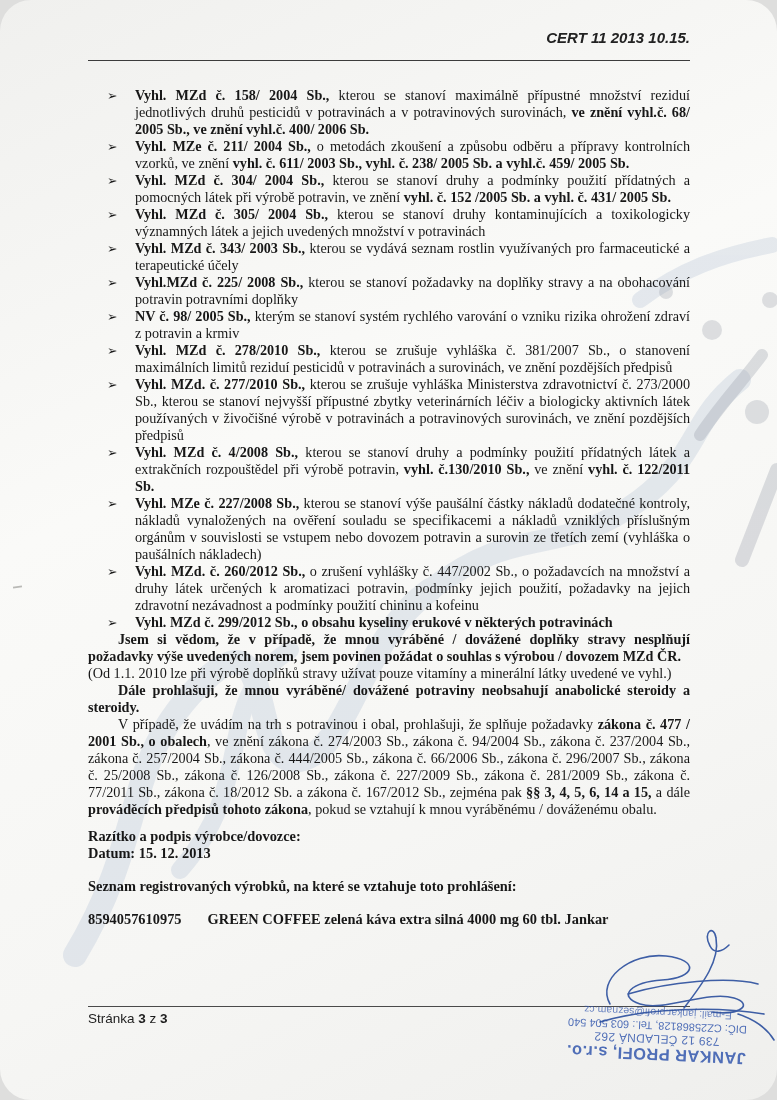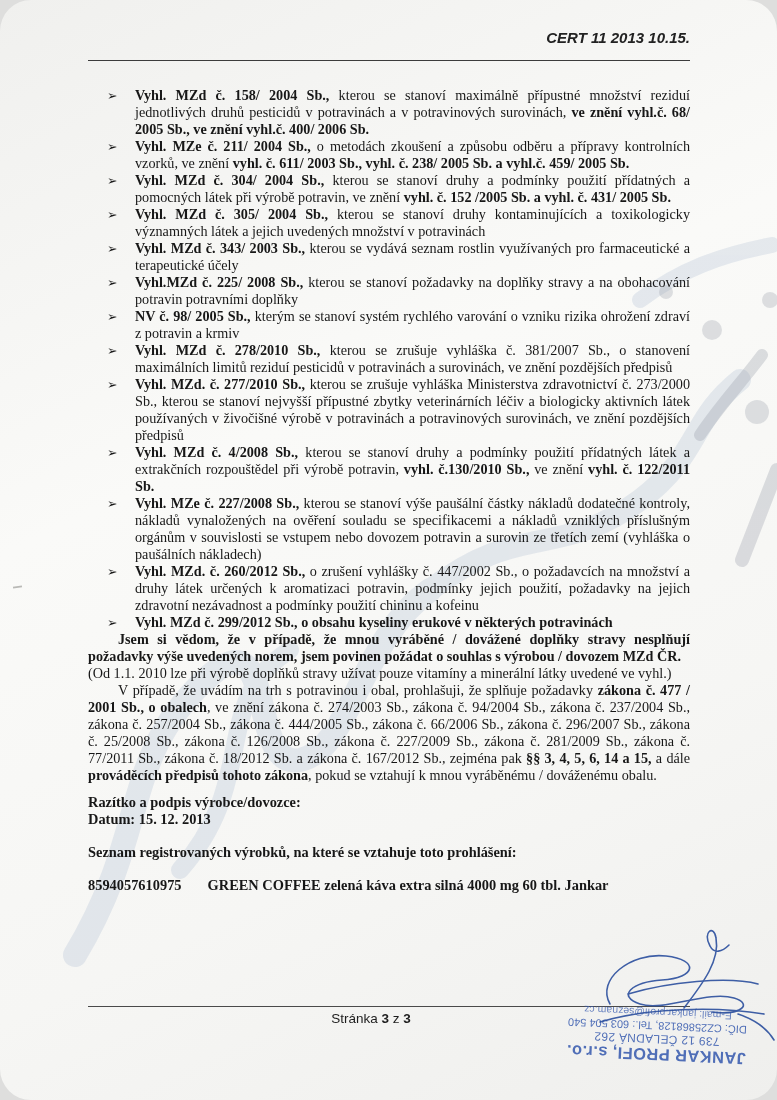--- a/index.html
+++ b/index.html
@@ -25,21 +25,21 @@
   .para{margin:0;}
   .gap{}
   .indent{text-indent:30px;}
   .closing{margin:0;font-weight:bold;font-size:14.4px;}
   .cgap{margin-top:10px;}
   .cgap2{margin-top:16px;}
   .pname{margin-left:26px;}
   .speck{position:absolute;left:13px;top:586px;width:9px;height:2px;background:#b9b9b6;transform:rotate(-8deg);z-index:1;}
   .footer-line{position:absolute;top:1006px;left:88px;width:602px;border-top:1.5px solid #4a4a4a;z-index:1;}
   .footer{
-    position:absolute;top:1011px;left:70px;width:602px;text-align:center;z-index:1;
+    position:absolute;top:1011px;left:88px;width:602px;z-index:1;
     font-family:"Liberation Sans",sans-serif;font-size:13.5px;color:#1d1d1d;
   }
   .signature{position:absolute;left:588px;top:916px;z-index:3;}
   .stamp{
     position:absolute;left:537px;top:1006px;width:240px;z-index:2;
     transform:rotate(182.5deg);text-align:center;color:var(--stamp-ink,#3a5db0);
     font-family:"Liberation Sans",sans-serif;opacity:.88;
   }
   .s-company{font-size:16.5px;font-weight:bold;letter-spacing:.4px;line-height:18px;}
   .s-line1{font-size:12px;line-height:14px;letter-spacing:.3px;}
@@ -86,20 +86,21 @@
         <li><span class="bullet">➢</span><span><span class="b">Vyhl. MZd č. 278/2010 Sb.,</span><span> kterou se zrušuje vyhláška č. 381/2007 Sb., o stanovení maximálních limitů reziduí pesticidů v potravinách a surovinách, ve znění pozdějších předpisů</span></span></li>
         <li><span class="bullet">➢</span><span><span class="b">Vyhl. MZd. č. 277/2010 Sb.,</span><span> kterou se zrušuje vyhláška Ministerstva zdravotnictví č. 273/2000 Sb., kterou se stanoví nejvyšší přípustné zbytky veterinárních léčiv a biologicky aktivních látek používaných v živočišné výrobě v potravinách a potravinových surovinách, ve znění pozdějších předpisů</span></span></li>
         <li><span class="bullet">➢</span><span><span class="b">Vyhl. MZd č. 4/2008 Sb.,</span><span> kterou se stanoví druhy a podmínky použití přídatných látek a extrakčních rozpouštědel při výrobě potravin, </span><span class="b">vyhl. č.130/2010 Sb.,</span><span> ve znění </span><span class="b">vyhl. č. 122/2011 Sb.</span></span></li>
         <li><span class="bullet">➢</span><span><span class="b">Vyhl. MZe č. 227/2008 Sb.,</span><span> kterou se stanoví výše paušální částky nákladů dodatečné kontroly, nákladů vynaložených na ověření souladu se specifikacemi a nákladů vzniklých příslušným orgánům v souvislosti se vstupem nebo dovozem potravin a surovin ze třetích zemí (vyhláška o paušálních nákladech)</span></span></li>
         <li><span class="bullet">➢</span><span><span class="b">Vyhl. MZd. č. 260/2012 Sb.,</span><span> o zrušení vyhlášky č. 447/2002 Sb., o požadavcích na množství a druhy látek určených k aromatizaci potravin, podmínky jejich použití, požadavky na jejich zdravotní nezávadnost a podmínky použití chininu a kofeinu</span></span></li>
         <li><span class="bullet">➢</span><span><span class="b">Vyhl. MZd č. 299/2012 Sb., o obsahu kyseliny erukové v některých potravinách</span></span></li>
       </ul>
     <div id="paragraphs">
         <p class="para gap indent"><span class="b">Jsem si vědom, že v případě, že mnou vyráběné / dovážené doplňky stravy nesplňují požadavky výše uvedených norem, jsem povinen požádat o souhlas s výrobou / dovozem MZd ČR.</span></p>
         <p class="para"><span>(Od 1.1. 2010 lze při výrobě doplňků stravy užívat pouze vitamíny a minerální látky uvedené ve vyhl.)</span></p>
+        <p class="para gap indent"><span class="b">Dále prohlašuji, že mnou vyráběné/ dovážené potraviny neobsahují anabolické steroidy a steroidy.</span></p>
         <p class="para gap indent"><span>V případě, že uvádím na trh s potravinou i obal, prohlašuji, že splňuje požadavky </span><span class="b">zákona č. 477 / 2001 Sb., o obalech</span><span>, ve znění zákona č. 274/2003 Sb., zákona č. 94/2004 Sb., zákona č. 237/2004 Sb., zákona č. 257/2004 Sb., zákona č. 444/2005 Sb., zákona č. 66/2006 Sb., zákona č. 296/2007 Sb., zákona č. 25/2008 Sb., zákona č. 126/2008 Sb., zákona č. 227/2009 Sb., zákona č. 281/2009 Sb., zákona č. 77/2011 Sb., zákona č. 18/2012 Sb. a zákona č. 167/2012 Sb., zejména pak </span><span class="b">§§ 3, 4, 5, 6, 14 a 15,</span><span> a dále </span><span class="b">prováděcích předpisů tohoto zákona</span><span>, pokud se vztahují k mnou vyráběnému / dováženému obalu.</span></p>
       </div>
 
     <p class="closing cgap">Razítko a podpis výrobce/dovozce:</p>
     <p class="closing">Datum: 15. 12. 2013</p>
     <p class="closing cgap2">Seznam registrovaných výrobků, na které se vztahuje toto prohlášení:</p>
     <p class="closing cgap2"><span>8594057610975</span><span class="pname">GREEN COFFEE zelená káva extra silná 4000 mg 60 tbl. Jankar</span></p>
   </div>
 
   <svg class="signature" width="189" height="128" viewBox="0 0 189 128">

